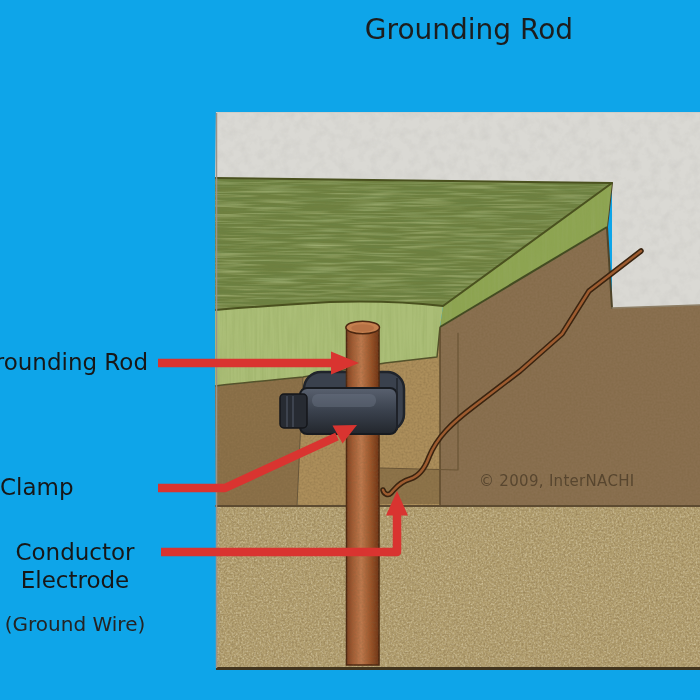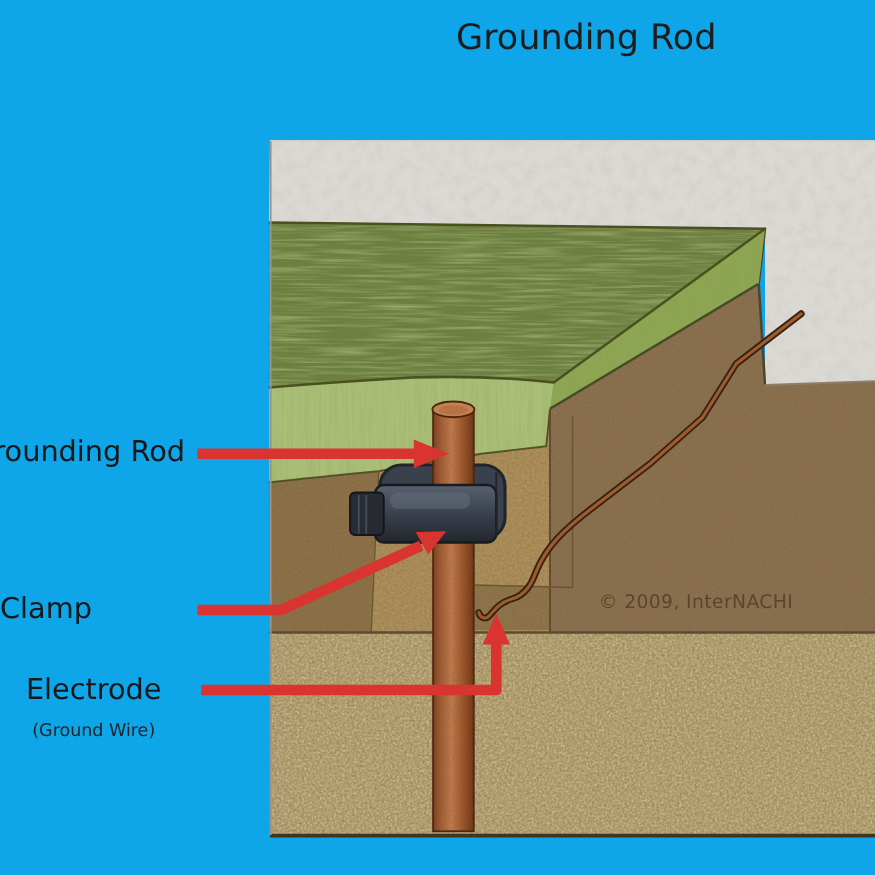--- a/index.html
+++ b/index.html
@@ -7,21 +7,21 @@
     position:relative;width:700px;height:700px;overflow:hidden;background:#0ea5e9;
     font-family:"DejaVu Sans","Liberation Sans",sans-serif;
   }
   .diagram-svg{position:absolute;left:0;top:0;}
   .txt{position:absolute;color:#171717;}
   .page-title{left:334px;top:13px;width:270px;text-align:center;font-size:28px;color:#1d1d1d;}
   .lbl{font-size:23px;line-height:1.2;white-space:nowrap;}
   .lbl-rod{left:-25px;top:349px;width:173px;text-align:right;}
   .lbl-clamp{left:0;top:474px;width:148px;text-align:left;}
   .lbl-gec{left:0;top:538px;width:150px;text-align:center;font-size:23px;line-height:28px;}
-  .lbl-gec-sub{font-size:14px;margin-top:9px;color:#242424;line-height:20px;}
+  .lbl-gec-sub{font-size:20px;margin-top:20px;color:#242424;line-height:20px;}
   .copyright{left:479px;top:436px;font-size:15px;color:#53422c;opacity:.9;letter-spacing:.3px;margin-top:36px;}
 </style>
 </head>
 <body>
 
 <div class="screen">
 
   <svg class="diagram-svg" width="700" height="700" viewBox="0 0 700 700">
     <defs>
       <linearGradient id="rodGrad" x1="0" y1="0" x2="1" y2="0">
@@ -191,19 +191,20 @@
     </g>
   </svg>
 
   <div class="txt page-title">Grounding Rod</div>
 
   <div class="txt lbl lbl-rod">Grounding Rod</div>
 
   <div class="txt lbl lbl-clamp">Clamp</div>
 
   <div class="txt lbl-gec">
+    <div>Conductor</div>
     <div>Electrode</div>
     <div class="lbl-gec-sub">(Ground Wire)</div>
   </div>
 
   <div class="txt copyright">© 2009, InterNACHI</div>
 
 </div>
 
 </body></html>

